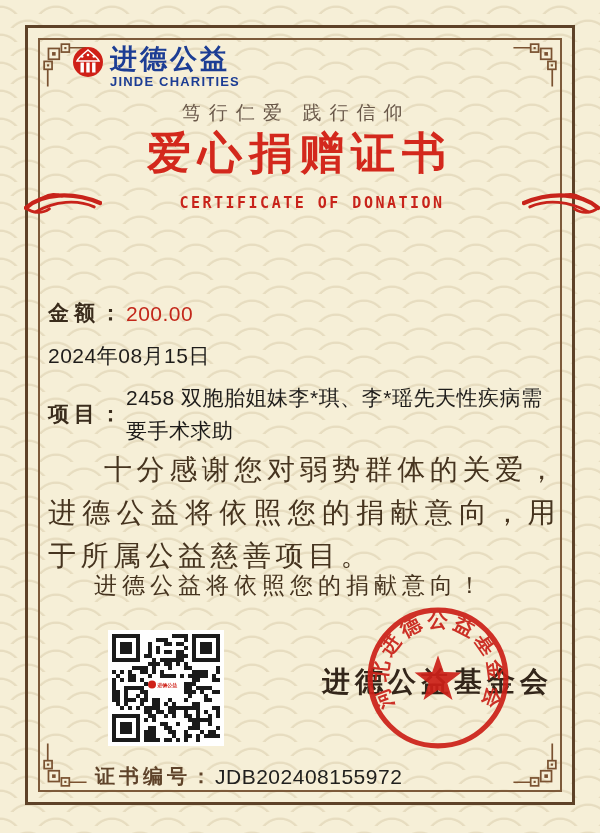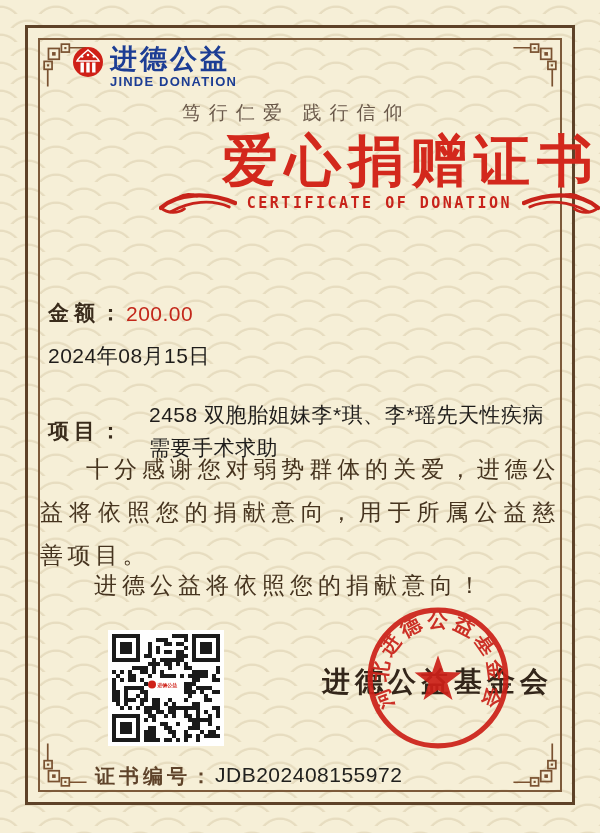--- a/index.html
+++ b/index.html
@@ -28,55 +28,55 @@
 
   .logo-row{position:absolute;left:72px;top:44px;display:flex;align-items:flex-start;}
   .logo-icon{width:32px;height:32px;margin-top:2px;}
   .logo-text{margin-left:6px;display:flex;flex-direction:column;}
   .logo-cn{font-size:27px;font-weight:bold;color:#1c3d94;letter-spacing:3px;line-height:30px;}
   .logo-en{font-size:13px;font-weight:bold;color:#1c3d94;letter-spacing:1.2px;line-height:15px;}
 
   .slogan{position:absolute;left:0;right:8px;top:100px;text-align:center;
     font-family:"Liberation Serif","DejaVu Serif",serif;
     font-size:19px;color:#6a594a;letter-spacing:8px;}
-  .title{position:absolute;left:0;right:0;top:124px;text-align:right;
+  .title{position:absolute;left:0;right:0;top:124px;text-align:center;
     font-family:"Liberation Serif","DejaVu Serif",serif;
-    font-size:56px;font-weight:bold;color:#d3281c;letter-spacing:7px;}
-  .subtitle-row{position:absolute;left:0;right:0;top:190px;display:flex;align-items:center;justify-content:flex-end;padding-left:24px;}
+    font-size:44px;font-weight:bold;color:#d3281c;letter-spacing:7px;}
+  .subtitle-row{position:absolute;left:0;right:0;top:190px;display:flex;align-items:center;justify-content:space-between;padding-left:24px;}
   .subtitle{font-family:"DejaVu Sans Mono","Liberation Mono",monospace;
     font-size:15px;font-weight:bold;color:#c8231a;letter-spacing:2.5px;margin:0 10px;}
   .flourish{width:78px;height:26px;}
   .flourish.right{transform:scaleX(-1);}
 
   .donor-name{position:absolute;left:48px;top:230px;font-size:23px;color:#9e362a;letter-spacing:2px;}
 
   .field-row{position:absolute;left:48px;right:40px;display:flex;align-items:center;line-height:33px;}
   .field-label{font-family:"Liberation Serif","DejaVu Serif",serif;
     font-size:21px;color:#3a2c1c;letter-spacing:5px;flex-shrink:0;font-weight:bold;}
   .field-value{font-size:21px;color:#1e1c1a;letter-spacing:0.5px;}
   .field-value.red{color:#c3271a;}
   .row-amount{top:297px;}
   .row-date{top:339px;}
-  .row-project{top:398px;gap:23px;}
-
-  .paragraph{position:absolute;left:40px;right:40px;top:448px;
+  .row-project{top:381px;}
+
+  .paragraph{position:absolute;left:48px;right:40px;top:448px;
     font-family:"Liberation Serif","DejaVu Serif",serif;
-    font-size:23px;color:#46341f;line-height:43px;letter-spacing:4.5px;
+    font-size:28px;color:#46341f;line-height:43px;letter-spacing:4.5px;
     text-indent:2em;text-align:justify;}
   .thanks{position:absolute;left:48px;right:40px;top:570px;
     font-family:"Liberation Serif","DejaVu Serif",serif;
     font-size:23px;color:#46341f;letter-spacing:5px;text-indent:2em;}
 
   .qr{position:absolute;left:108px;top:630px;width:116px;height:116px;background:#ffffff;}
   .org-name{position:absolute;left:322px;top:663px;
     font-family:"Liberation Serif","DejaVu Serif",serif;
     font-size:28px;font-weight:bold;color:#33261a;letter-spacing:5px;white-space:nowrap;}
   .seal{position:absolute;left:366px;top:606px;width:144px;height:144px;opacity:0.92;}
 
-  .cert-no-row{position:absolute;left:95px;top:763px;display:flex;align-items:flex-start;}
+  .cert-no-row{position:absolute;left:95px;top:763px;display:flex;align-items:center;}
   .cert-no-label{font-family:"Liberation Serif","DejaVu Serif",serif;
     font-size:20px;color:#5f432a;letter-spacing:4px;font-weight:bold;}
   .cert-no-value{font-size:21px;color:#20201e;letter-spacing:0.5px;}
 </style>
 </head>
 <body>
 
 <div class="certificate">
 
   <div class="outer-border"></div>
@@ -133,21 +133,21 @@
       <path d="M16,4 C10,9 6,12 5,15 H27 C26,12 22,9 16,4 Z" fill="#cf2017" stroke="#ffffff" stroke-width="1.6"></path>
       <rect x="8.5" y="16.5" width="3.4" height="10" fill="#ffffff"></rect>
       <rect x="14.3" y="16.5" width="3.4" height="10" fill="#ffffff"></rect>
       <rect x="20.1" y="16.5" width="3.4" height="10" fill="#ffffff"></rect>
       <circle cx="10.2" cy="10.5" r="1.3" fill="#ffffff"></circle>
       <circle cx="16" cy="9" r="1.3" fill="#ffffff"></circle>
       <circle cx="21.8" cy="10.5" r="1.3" fill="#ffffff"></circle>
     </svg>
     <div class="logo-text">
       <span class="logo-cn">进德公益</span>
-      <span class="logo-en">JINDE DONATION</span>
+      <span class="logo-en">JINDE CHARITIES</span>
     </div>
   </div>
 
   <div class="slogan">笃行仁爱  践行信仰</div>
   <div class="title">爱心捐赠证书</div>
 
   <div class="subtitle-row">
     <svg class="flourish" viewBox="0 0 80 26" fill="none" stroke="#c8231a" stroke-linecap="round">
       <path d="M2,18 C18,3 50,1 78,13" stroke-width="4.5"></path>
       <path d="M12,22 C32,11 54,9 72,17" stroke-width="3"></path>

